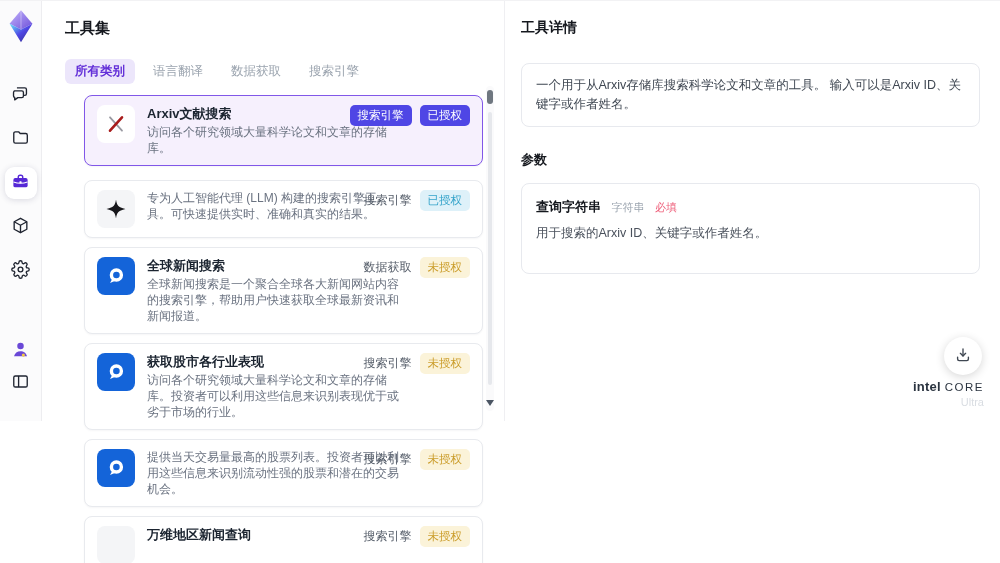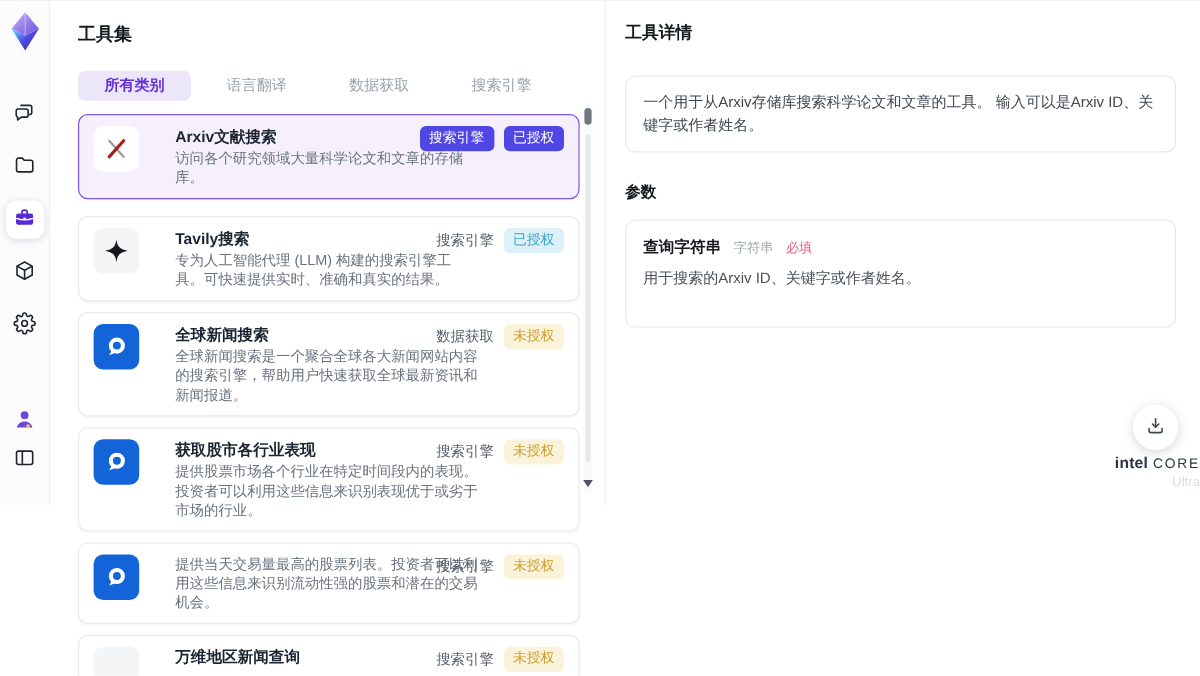--- a/index.html
+++ b/index.html
@@ -17,27 +17,27 @@
   .side-btn svg { width:19px; height:19px; }
   .side-btn.active { background:#fff; box-shadow:0 1px 6px rgba(40,40,80,.16); }
   .side-bottom { position:absolute; bottom:26px; left:0; right:0; display:flex; flex-direction:column;
     align-items:center; gap:8px; }
   .side-bottom .side-btn { width:24px; height:24px; }
 
   
   .main { width:463px; flex:none; padding:18px 0 0 23px; position:relative; border-right:1px solid #efeff2; background:#fff; }
   .page-title { font-size:15px; font-weight:700; color:#15181e; margin:0 0 21px; }
   .tabs { display:flex; gap:8px; margin-bottom:11px; align-items:center; }
-  .tab { font-size:12.5px; color:#9aa3ae; padding:4px 22px; border:none; background:none; border-radius:6px;
+  .tab { font-size:12.5px; color:#9aa3ae; padding:4px 10px; border:none; background:none; border-radius:6px;
     cursor:pointer; white-space:nowrap; }
   .tab.active { background:#ece6fb; color:#6330d8; font-weight:700; }
 
   .cards { width:418px; }
-  .card { position:relative; display:flex; gap:30px; padding:9px 12px; border:1px solid #e8eaee; border-radius:8px;
-    background:#fff; margin-bottom:9px; align-items:flex-start; box-shadow:0 1px 2px rgba(16,24,40,.04); cursor:pointer; }
+  .card { position:relative; display:flex; gap:12px; padding:9px 12px; border:1px solid #e8eaee; border-radius:8px;
+    background:#fff; margin-bottom:9px; align-items:flex-start; box-shadow:0 1px 2px rgba(16,24,40,.04); cursor:pointer;margin-left:19px; }
   .card.selected { background:#f6f0fd; border:1.5px solid #8157e8; margin-bottom:14px; }
   .card-icon { width:38px; height:38px; border-radius:8px; flex:none; display:flex; align-items:center;
     justify-content:center; background:#f4f5f7; overflow:hidden; }
   .card.selected .card-icon { background:#fff; }
   .card-icon.icon-news { background:#1464d9; }
   .card-icon svg { width:24px; height:24px; }
   .card-body { flex:1; min-width:0; }
   .card-title { font-size:13px; font-weight:700; color:#1b2430; margin-bottom:2px; line-height:17px; }
   .card-desc { font-size:12px; color:#6a7280; line-height:16px; max-width:252px; }
   .card-tags { position:absolute; right:12px; top:9px; display:flex; gap:8px; align-items:center; }
@@ -63,21 +63,21 @@
   .intro-box { margin-bottom:24px; font-size:12.5px; color:#3f4752; line-height:1.5; }
   .param-box { padding:13px 14px 31px; }
   .param-name { font-size:13px; font-weight:700; color:#15181e; }
   .param-type { font-size:11px; color:#9aa3ae; margin-left:6px; }
   .param-required { font-size:11px; color:#ee5f7a; margin-left:6px; }
   .param-desc { margin:9px 0 0; font-size:12.5px; color:#4a515c; }
 
   .fab { position:absolute; right:18px; bottom:46px; width:38px; height:38px; border-radius:50%; background:#fff;
     border:none; box-shadow:0 2px 10px rgba(0,0,0,.16); display:flex; align-items:center; justify-content:center; cursor:pointer; }
   .fab svg { width:18px; height:18px; }
-  .brand { position:absolute; right:0; bottom:13px; color:#2b3440; line-height:1.1; text-align:right; }
+  .brand { position:absolute; right:16px; bottom:13px; color:#2b3440; line-height:1.1; text-align:right; }
   .brand-row { display:flex; align-items:baseline; gap:4px; justify-content:flex-end; }
   .brand-intel { font-size:13px; font-weight:700; letter-spacing:.2px; }
   .brand-core { font-size:11.5px; font-weight:300; letter-spacing:1.5px; }
   .brand-sub { font-size:11px; color:#d9dde2; margin-top:2px; }
 </style>
 </head>
 <body>
 
 <div class="app">
 
@@ -195,21 +195,20 @@
         </div>
       </div>
 
       <div class="card">
         <div class="card-icon">
           <svg viewBox="0 0 24 24">
             <path d="M12 2.5 C12.9 8 13.8 10.2 21.5 12 C13.8 13.8 12.9 16 12 21.5 C11.1 16 10.2 13.8 2.5 12 C10.2 10.2 11.1 8 12 2.5 Z" fill="#17171b"></path>
           </svg>
         </div>
         <div class="card-body">
-          <div class="card-title">Tavily搜索</div>
           <div class="card-desc">专为人工智能代理 (LLM) 构建的搜索引擎工具。可快速提供实时、准确和真实的结果。</div>
         </div>
         <div class="card-tags">
           <span class="cat">搜索引擎</span>
           <span class="pill ok">已授权</span>
         </div>
       </div>
 
       <div class="card">
         <div class="card-icon icon-news">
@@ -230,21 +229,21 @@
 
       <div class="card">
         <div class="card-icon icon-news">
           <svg viewBox="0 0 24 24">
             <circle cx="12.4" cy="11" r="5" fill="none" stroke="#fff" stroke-width="3.4"></circle>
             <path d="M8.6 14.2 L6 19 L12 16.6 Z" fill="#fff"></path>
           </svg>
         </div>
         <div class="card-body">
           <div class="card-title">获取股市各行业表现</div>
-          <div class="card-desc">提供股票市场各个行业在特定时间段内的表现。投资者可以利用这些信息来识别表现优于或劣于市场的行业。</div>
+          <div class="card-desc">访问各个研究领域大量科学论文和文章的存储库。投资者可以利用这些信息来识别表现优于或劣于市场的行业。</div>
         </div>
         <div class="card-tags">
           <span class="cat">搜索引擎</span>
           <span class="pill no">未授权</span>
         </div>
       </div>
 
       <div class="card">
         <div class="card-icon icon-news">
           <svg viewBox="0 0 24 24">

